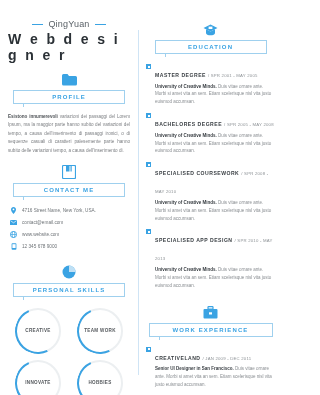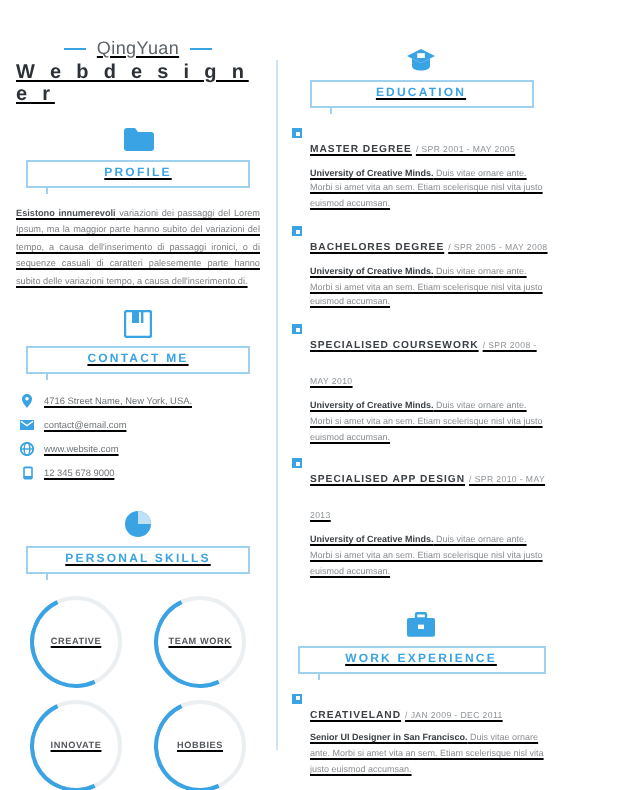--- a/index.html
+++ b/index.html
@@ -2,21 +2,21 @@
 <html><head>
 <meta charset="utf-8">
 <style>
   * { box-sizing: border-box; margin: 0; padding: 0; }
   html, body {
     width: 281px; height: 395px;
     background: #ffffff;
     font-family: "Liberation Sans", sans-serif;
     overflow: hidden;
   }
-  .page { position: relative; width: 281px; height: 395px; background:#fff; display: flex; text-decoration: underline; }
+  .page { position: relative; width: 281px; height: 395px; background:#fff; display: flex; }
 
   
   .left {
     width: 138px; height: 395px;
     padding: 14px 8px 6px 8px;
     position: relative;
     display: flex; flex-direction: column; align-items: center;
   }
   .vdivider {
     position: absolute; left: 138px; top: 30px;
@@ -32,21 +32,21 @@
 
   .nameRow {
     margin-top: 5px;
     display: flex; align-items: center; justify-content: center; gap: 5px;
     width: 100%;
   }
   .nameRow .dash { width: 11px; height: 1px; background: #3aa3e3; }
   .nameTxt { font-size: 9px; color: #5b6268; letter-spacing: .2px; }
   .roleTxt {
     margin-top: 2px;
-    font-size: 10px; font-weight: bold; color: #2b3136;
+    font-size: 14px; font-weight: bold; color: #2b3136;
     letter-spacing: 2.4px;
   }
 
   .secIcon { margin-top: 10px; color:#3aa3e3; display:flex; justify-content:center; }
   .secIcon svg { display:block; }
 
   .badge {
     margin-top: 4px;
     border: 1px solid #9fd0ee;
     color: #3aa3e3;

